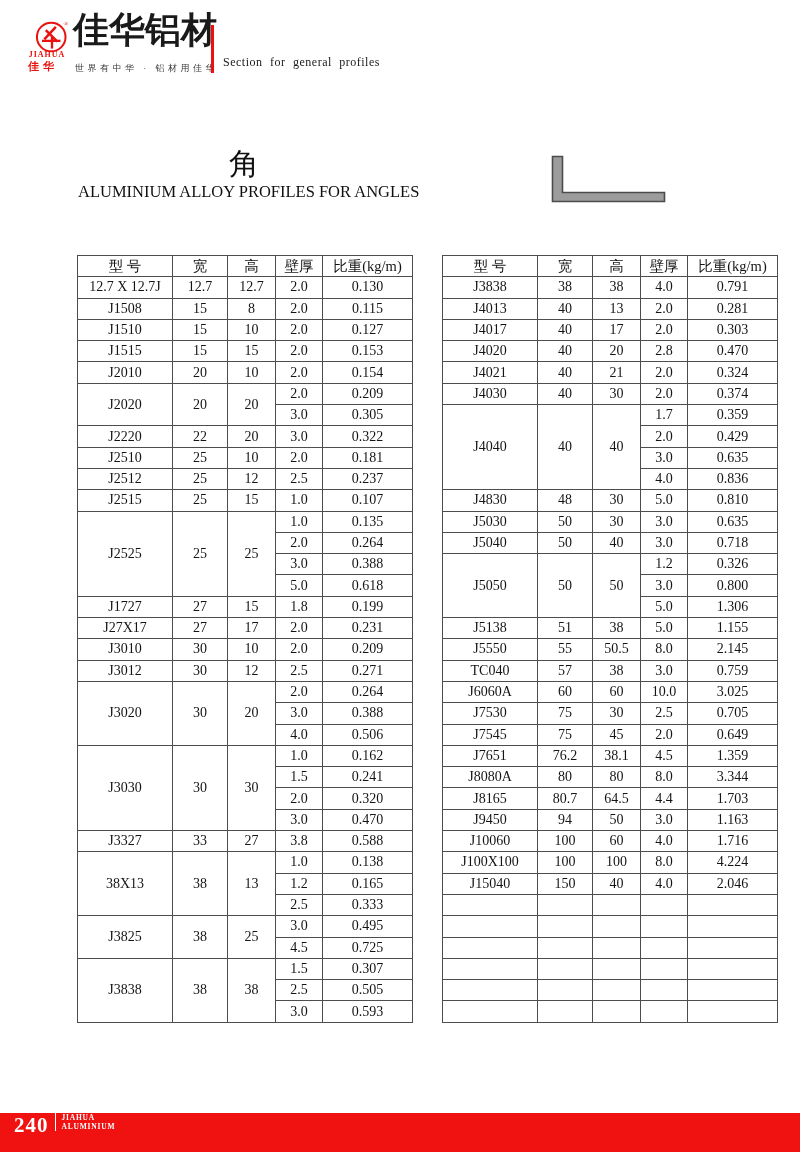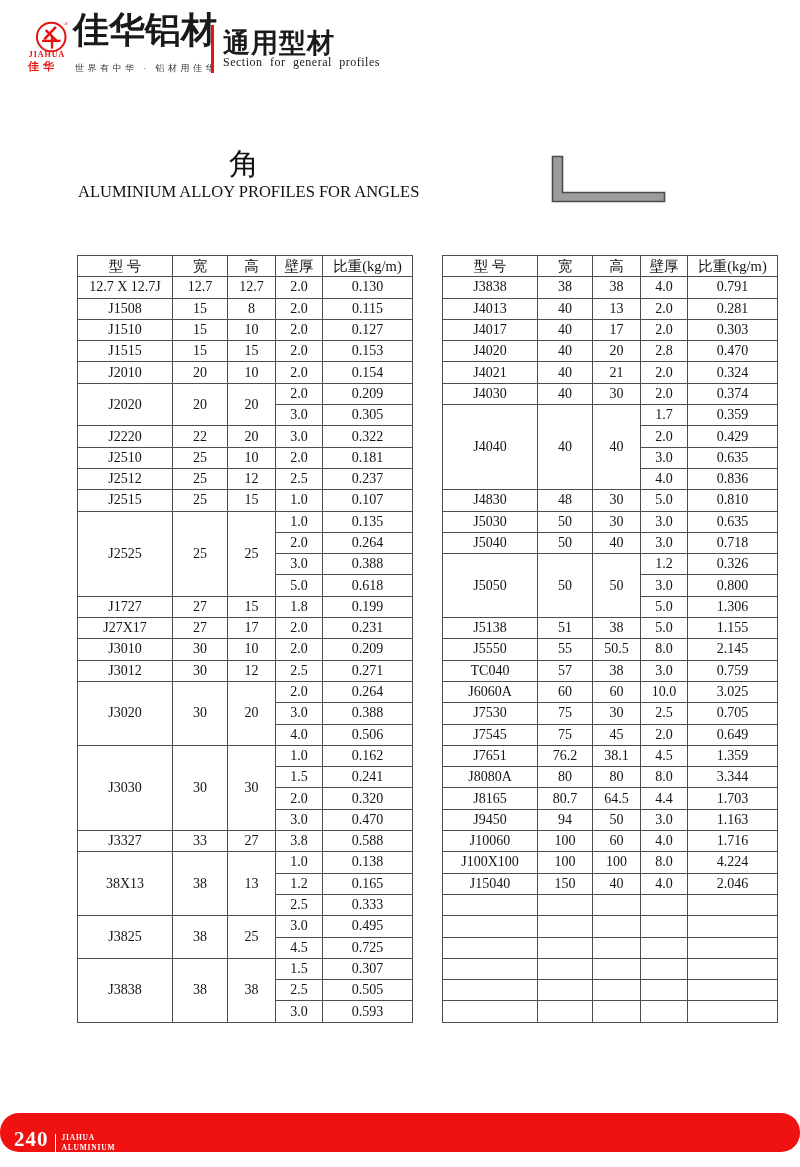--- a/index.html
+++ b/index.html
@@ -34,21 +34,21 @@
   .tbl-wrap { position:absolute; top:255px; width:336px; }
   .tbl-left  { left:77px; }
   .tbl-right { left:442px; }
   table { border-collapse:collapse; table-layout:fixed; width:335px; }
   th, td { border:1px solid #4d4d4d; text-align:center; vertical-align:middle;
            font-size:14px; color:#141414; padding:0; height:21.3px; overflow:hidden;
            white-space:nowrap; }
   th { font-size:14.5px; font-weight:normal; }
   
   .footer { position:absolute; left:0; top:1113px; width:800px; height:39px; background:#f01111;
-            display:flex; align-items:flex-end; color:#ffffff;border-radius:19px; }
+            display:flex; align-items:flex-start; color:#ffffff; }
   .footer .pnum { margin-left:14px; font-size:21px; font-weight:bold; letter-spacing:1px; }
   .footer .fdiv { width:1px; height:18px; background:#ffffff; margin:0 6px 0 6px; }
   .footer .fbrand { font-size:7.5px; line-height:1.25; letter-spacing:0.8px; font-weight:bold; }
 </style>
 </head>
 <body>
 
 <div class="page">
 
   <div class="emblem">
@@ -59,21 +59,20 @@
       <path d="M9 27 L33 27" stroke="#e8120e" stroke-width="3" fill="none"></path>
       <path d="M22 22 L22 37" stroke="#e8120e" stroke-width="3" fill="none"></path>
       <text x="37" y="8" font-size="8" fill="#e8120e">®</text>
     </svg>
   </div>
   <div class="logo-en">JIAHUA</div>
   <div class="logo-cn">佳华</div>
   <div class="title-cn">佳华铝材</div>
   <div class="slogan">世界有中华 · 铝材用佳华</div>
   <div class="hdr-divider"></div>
-  <div class="section-cn">通用型材</div>
   <div class="section-en">Section for general profiles</div>
 
   <div class="page-title">
     <div class="cn">角</div>
     <div class="en">ALUMINIUM  ALLOY  PROFILES FOR ANGLES</div>
   </div>
 
   <div class="profile-shape">
     <svg width="116" height="49" viewBox="0 0 116 49">
       <polygon points="1.5,1.5 11.5,1.5 11.5,37.5 113.5,37.5 113.5,46.5 1.5,46.5" fill="#9c9c9c" stroke="#4c4c4c" stroke-width="1.6"></polygon>

